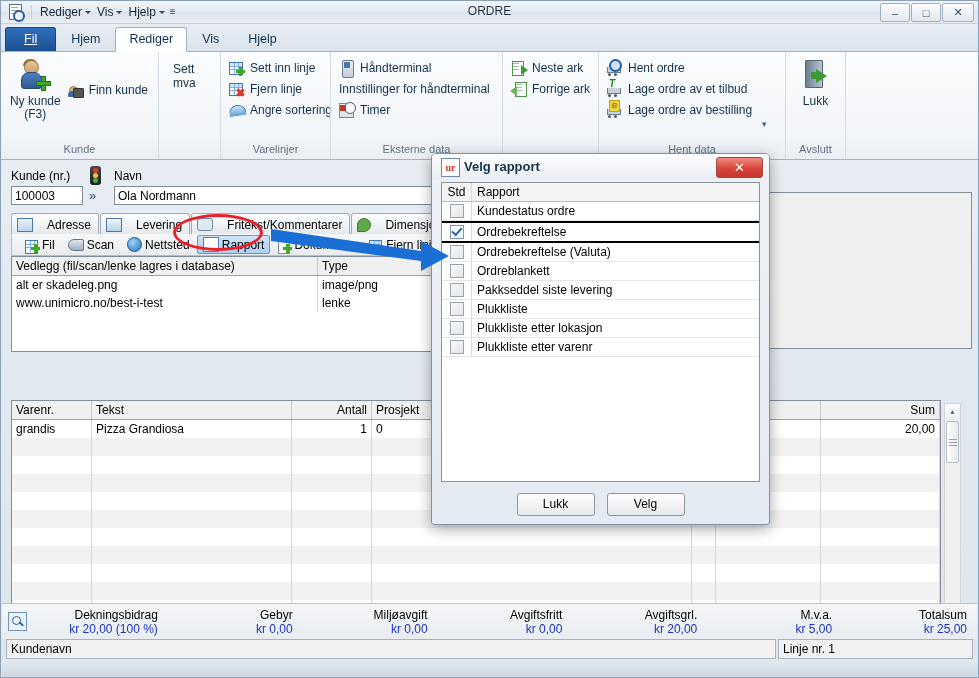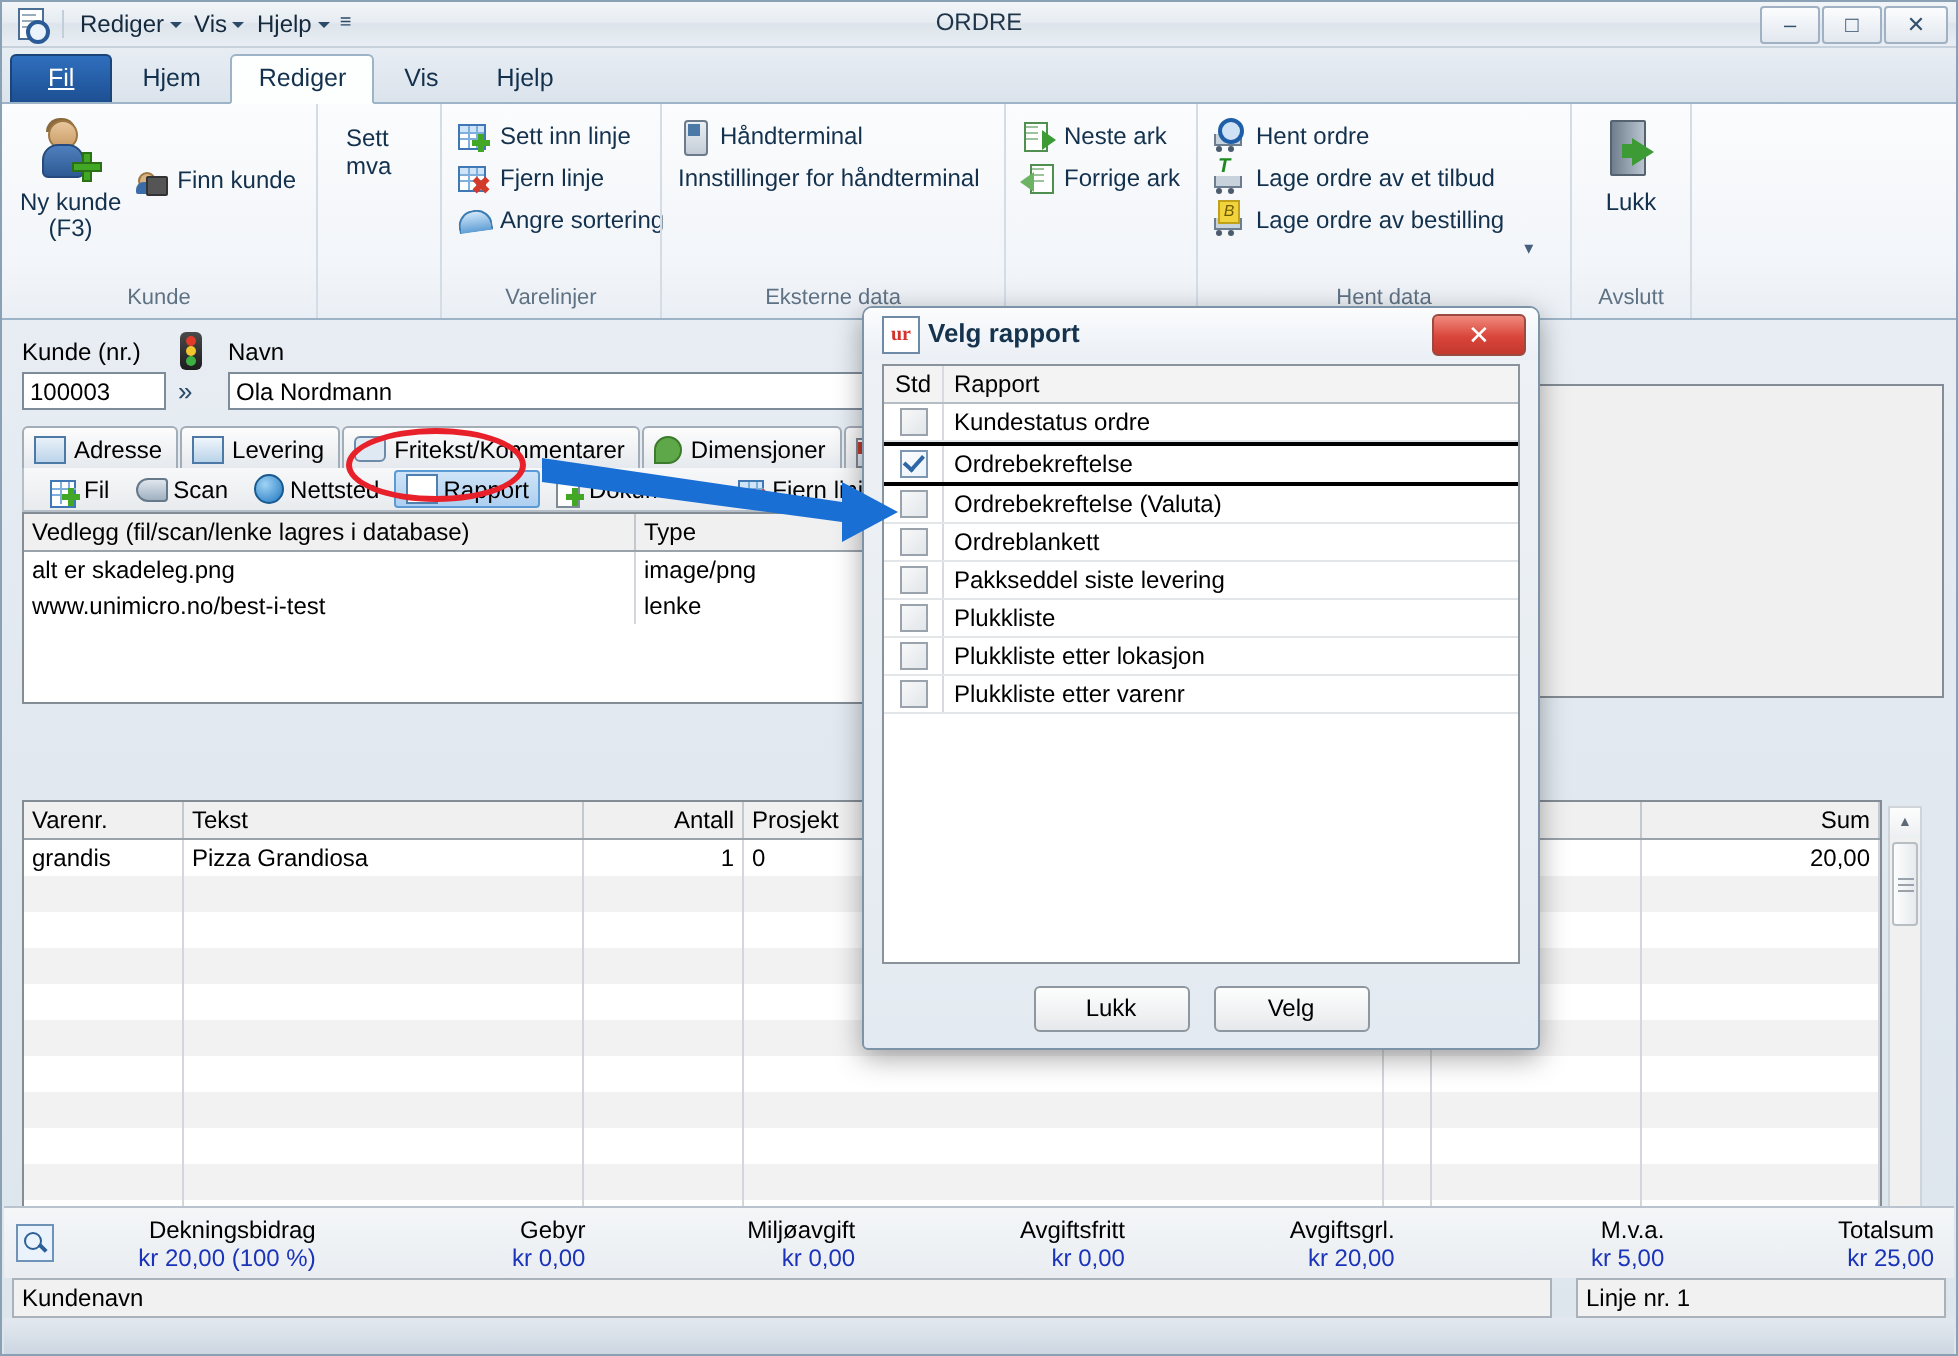--- a/index.html
+++ b/index.html
@@ -154,21 +154,21 @@
   .light .casing{position:absolute;left:3px;top:0;width:11px;height:19px;border-radius:3px;
     background:linear-gradient(180deg,#4a4a4a,#1d1d1d);}
   .light .l{position:absolute;left:6px;width:5px;height:5px;border-radius:50%;}
   .light .r1{top:2px;background:#e03b2a;}
   .light .r2{top:7px;background:#f2c62e;}
   .light .r3{top:12px;background:#3cb043;}
 
   .chev{font-size:13px;color:#2a4a6a;}
 
   .tabrow{display:flex;align-items:flex-end;height:22px;}
-  .ftab{height:21px;display:flex;align-items:center;gap:4px;padding:0 7px 0 5px;font-size:12px;color:#000;
+  .ftab{height:21px;display:flex;align-items:center;gap:14px;padding:0 7px 0 5px;font-size:12px;color:#000;
     background:linear-gradient(180deg,#fdfdfd,#e4e8ec);border:1px solid #a3adb8;border-bottom:none;
     border-radius:3px 3px 0 0;margin-right:1px;white-space:nowrap;cursor:default;}
 
   .tbar{display:flex;align-items:center;height:22px;background:linear-gradient(180deg,#f7f8f9,#e8ebee);
     border:1px solid #b6bec7;border-top:none;padding:0 2px;gap:1px;}
   .tbtn{display:flex;align-items:center;gap:3px;padding:1px 5px;font-size:12px;color:#000;
     white-space:nowrap;cursor:default;border:1px solid transparent;border-radius:2px;height:19px;box-sizing:border-box;}
   .tbtn.sel{background:linear-gradient(180deg,#cfe4f7,#aecff0);border:1px solid #5b9bd5;}
   .tsep{width:1px;height:16px;background:#c4ccd4;margin:0 3px;}
   .gripper{width:4px;height:16px;
@@ -196,21 +196,21 @@
   
   .summary{position:absolute;left:1px;right:1px;bottom:38px;height:35px;
     background:linear-gradient(180deg,#f4f6f8,#e9edf1);border-top:1px solid #b9c3cd;display:flex;align-items:center;}
   .sumcell{flex:1;text-align:right;padding-right:10px;}
   .sumcell .t{font-size:12px;color:#000;}
   .sumcell .v{font-size:12px;color:#1a33b8;}
   .magnify{width:17px;height:17px;margin:0 6px;position:relative;border:1px solid #6f93b8;background:#eaf3fc;}
   .magnify:after{content:"";position:absolute;left:3px;top:3px;width:7px;height:7px;border:1.5px solid #2b5f95;border-radius:50%;}
   .magnify:before{content:"";position:absolute;left:10px;top:10px;width:5px;height:1.5px;background:#2b5f95;transform:rotate(45deg);}
 
-  .statusbar{position:absolute;left:1px;right:1px;bottom:18px;height:20px;display:flex;gap:12px;padding:0 4px;box-sizing:border-box;}
+  .statusbar{position:absolute;left:1px;right:1px;bottom:18px;height:20px;display:flex;gap:2px;padding:0 4px;box-sizing:border-box;}
   .sfield{background:#f1f1f1;border:1px solid #a9b2bb;font-size:12px;color:#000;
     padding:2px 4px;box-sizing:border-box;display:flex;align-items:center;}
   .bottomedge{position:absolute;left:1px;right:1px;bottom:0;height:18px;
     background:linear-gradient(180deg,#e3e9ef,#cdd7e1);}
 
   
   .modal{position:absolute;left:430px;top:152px;width:339px;height:372px;
     background:linear-gradient(180deg,#eef2f6,#e4eaf1);
     border:1px solid #7d93a8;border-radius:5px 5px 3px 3px;
     box-shadow:0 4px 14px rgba(0,0,0,.35);box-sizing:border-box;}
@@ -351,20 +351,27 @@
         <div class="smallcol">
           <div class="smallbtn">
             <span class="ic ic16">
                 <i class="pda"></i>
               </span>
             <span>Håndterminal</span>
           </div>
           <div class="smallbtn">
             <span>Innstillinger for håndterminal</span>
           </div>
+          <div class="smallbtn">
+            <span class="ic ic16">
+                <i class="clock"></i>
+                <i class="clockred"></i>
+              </span>
+            <span>Timer</span>
+          </div>
         </div>
       </div>
       <div class="rgroup-label">Eksterne data</div>
     </div>
 
     <div class="rgroup" style="width:96px;">
       <div class="rgroup-body">
         <div class="smallcol">
           <div class="smallbtn">
             <span class="ic ic16">

